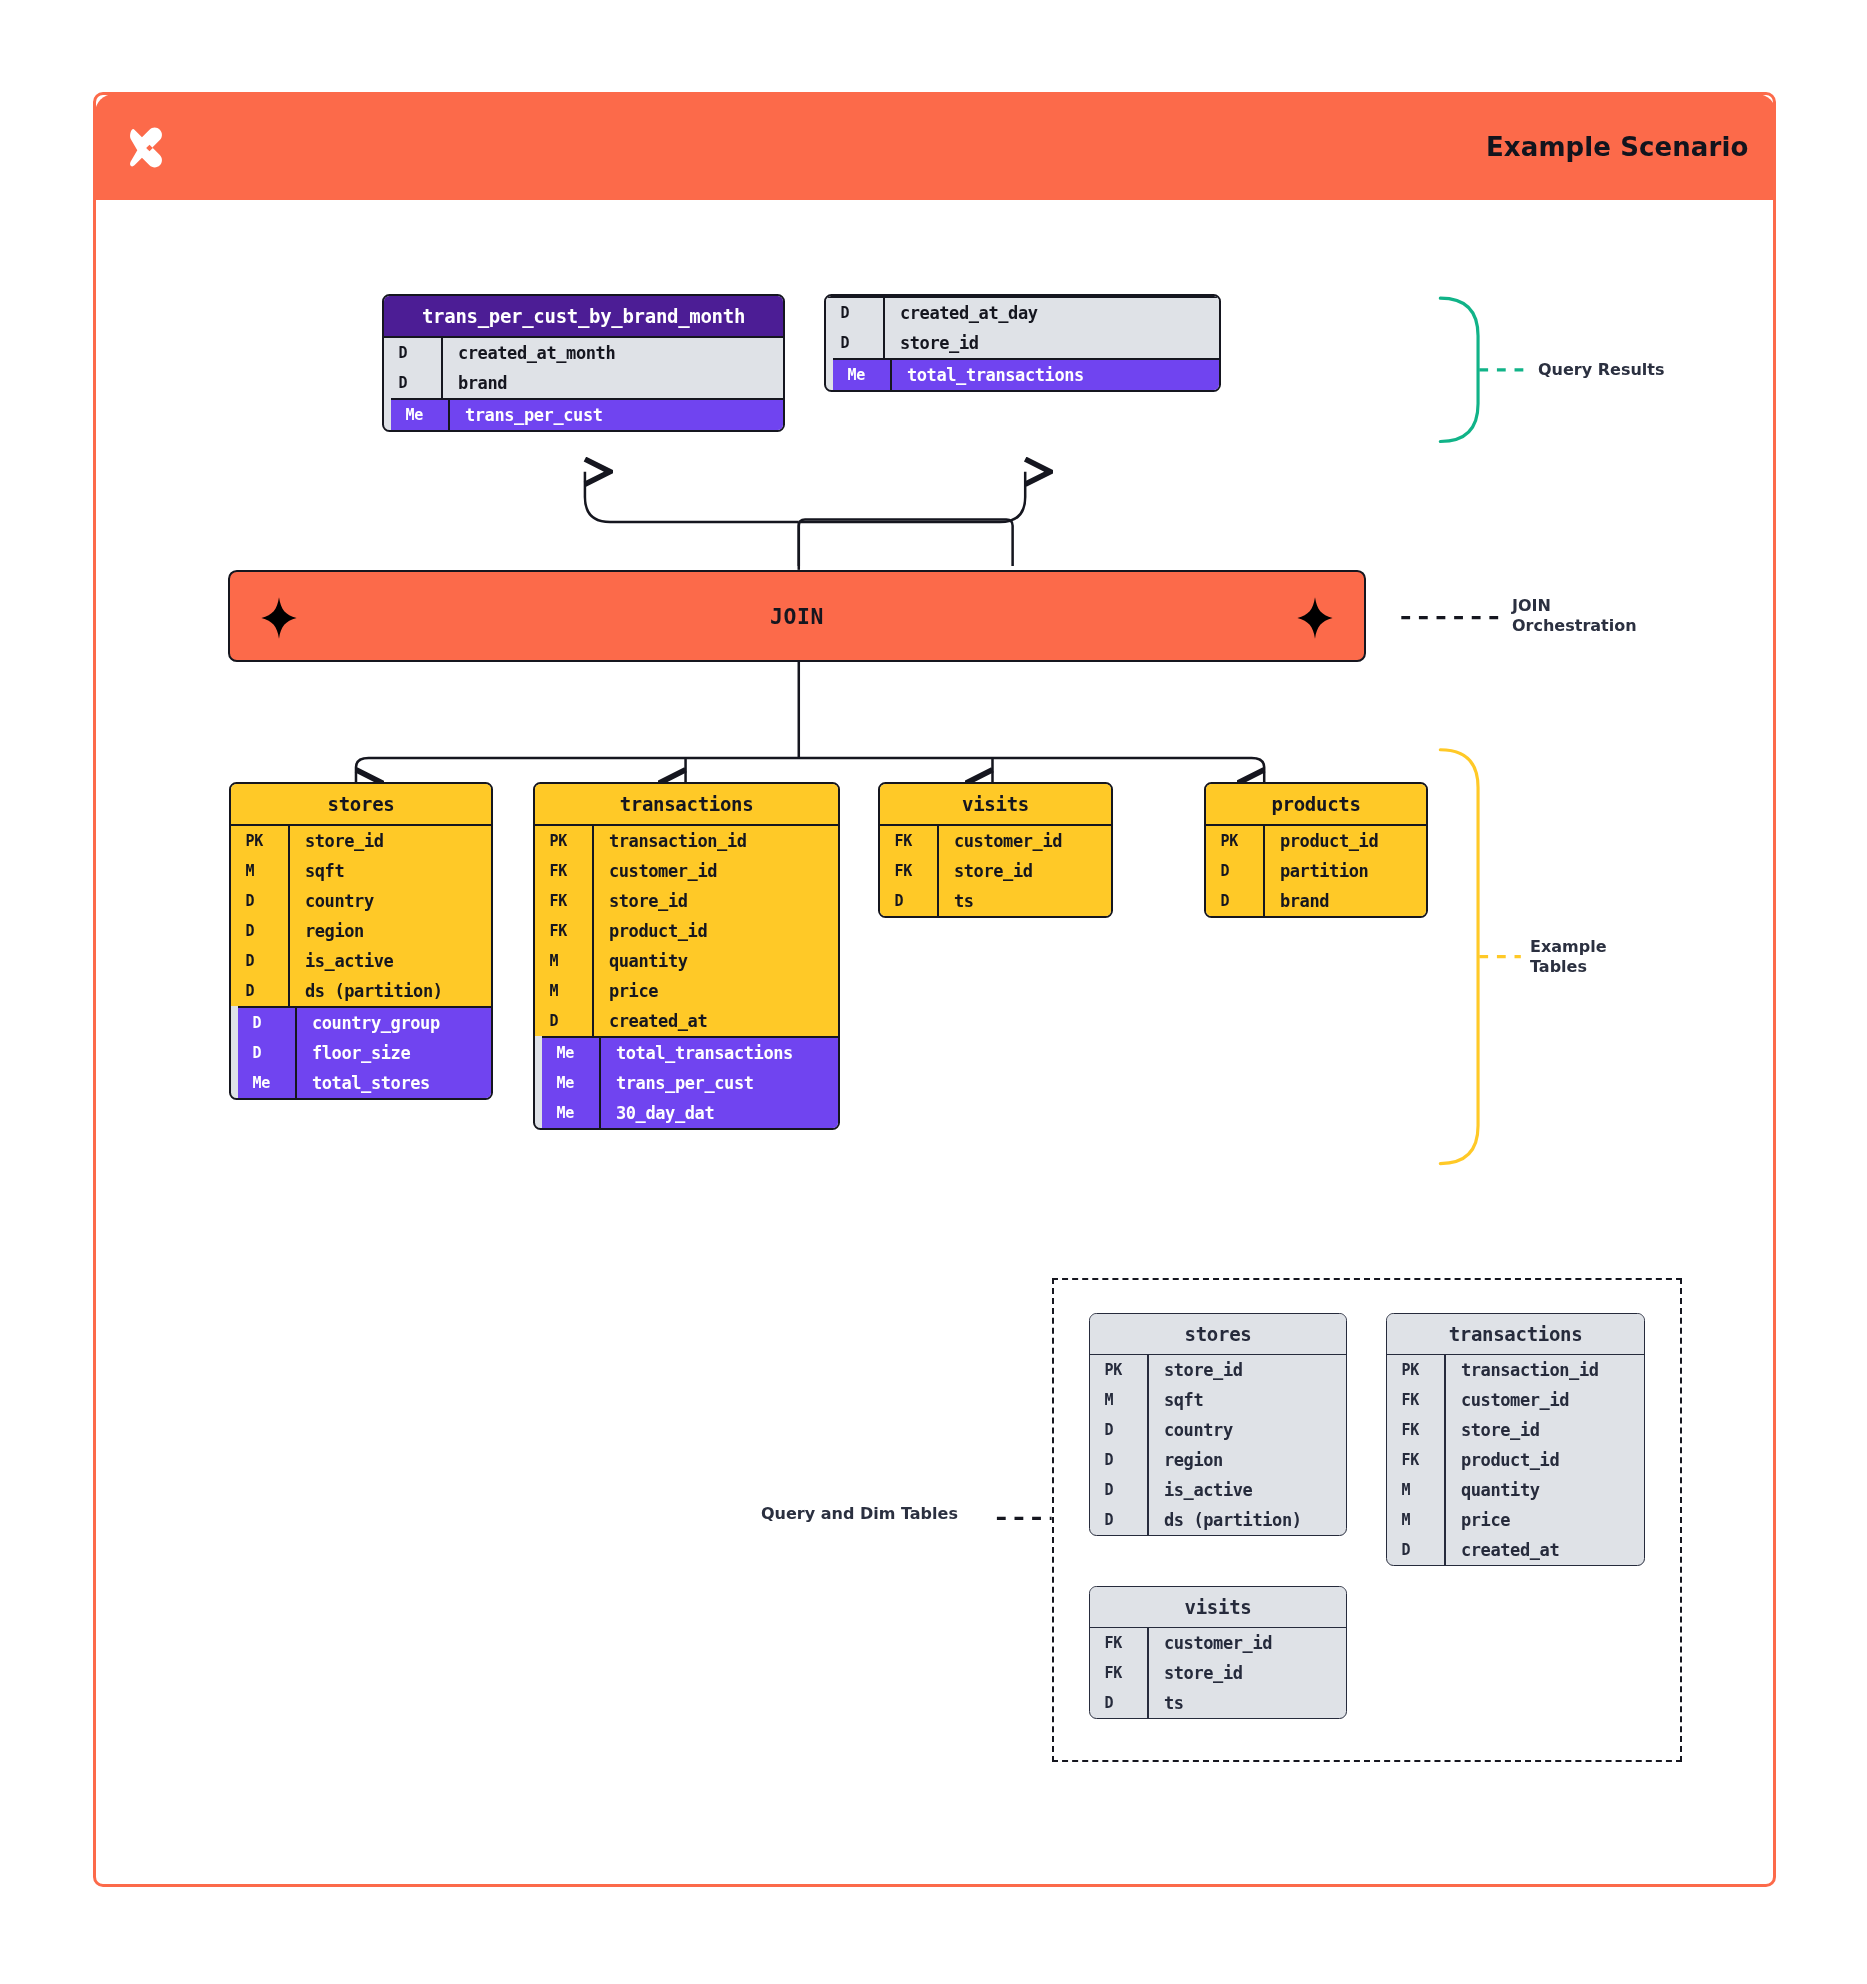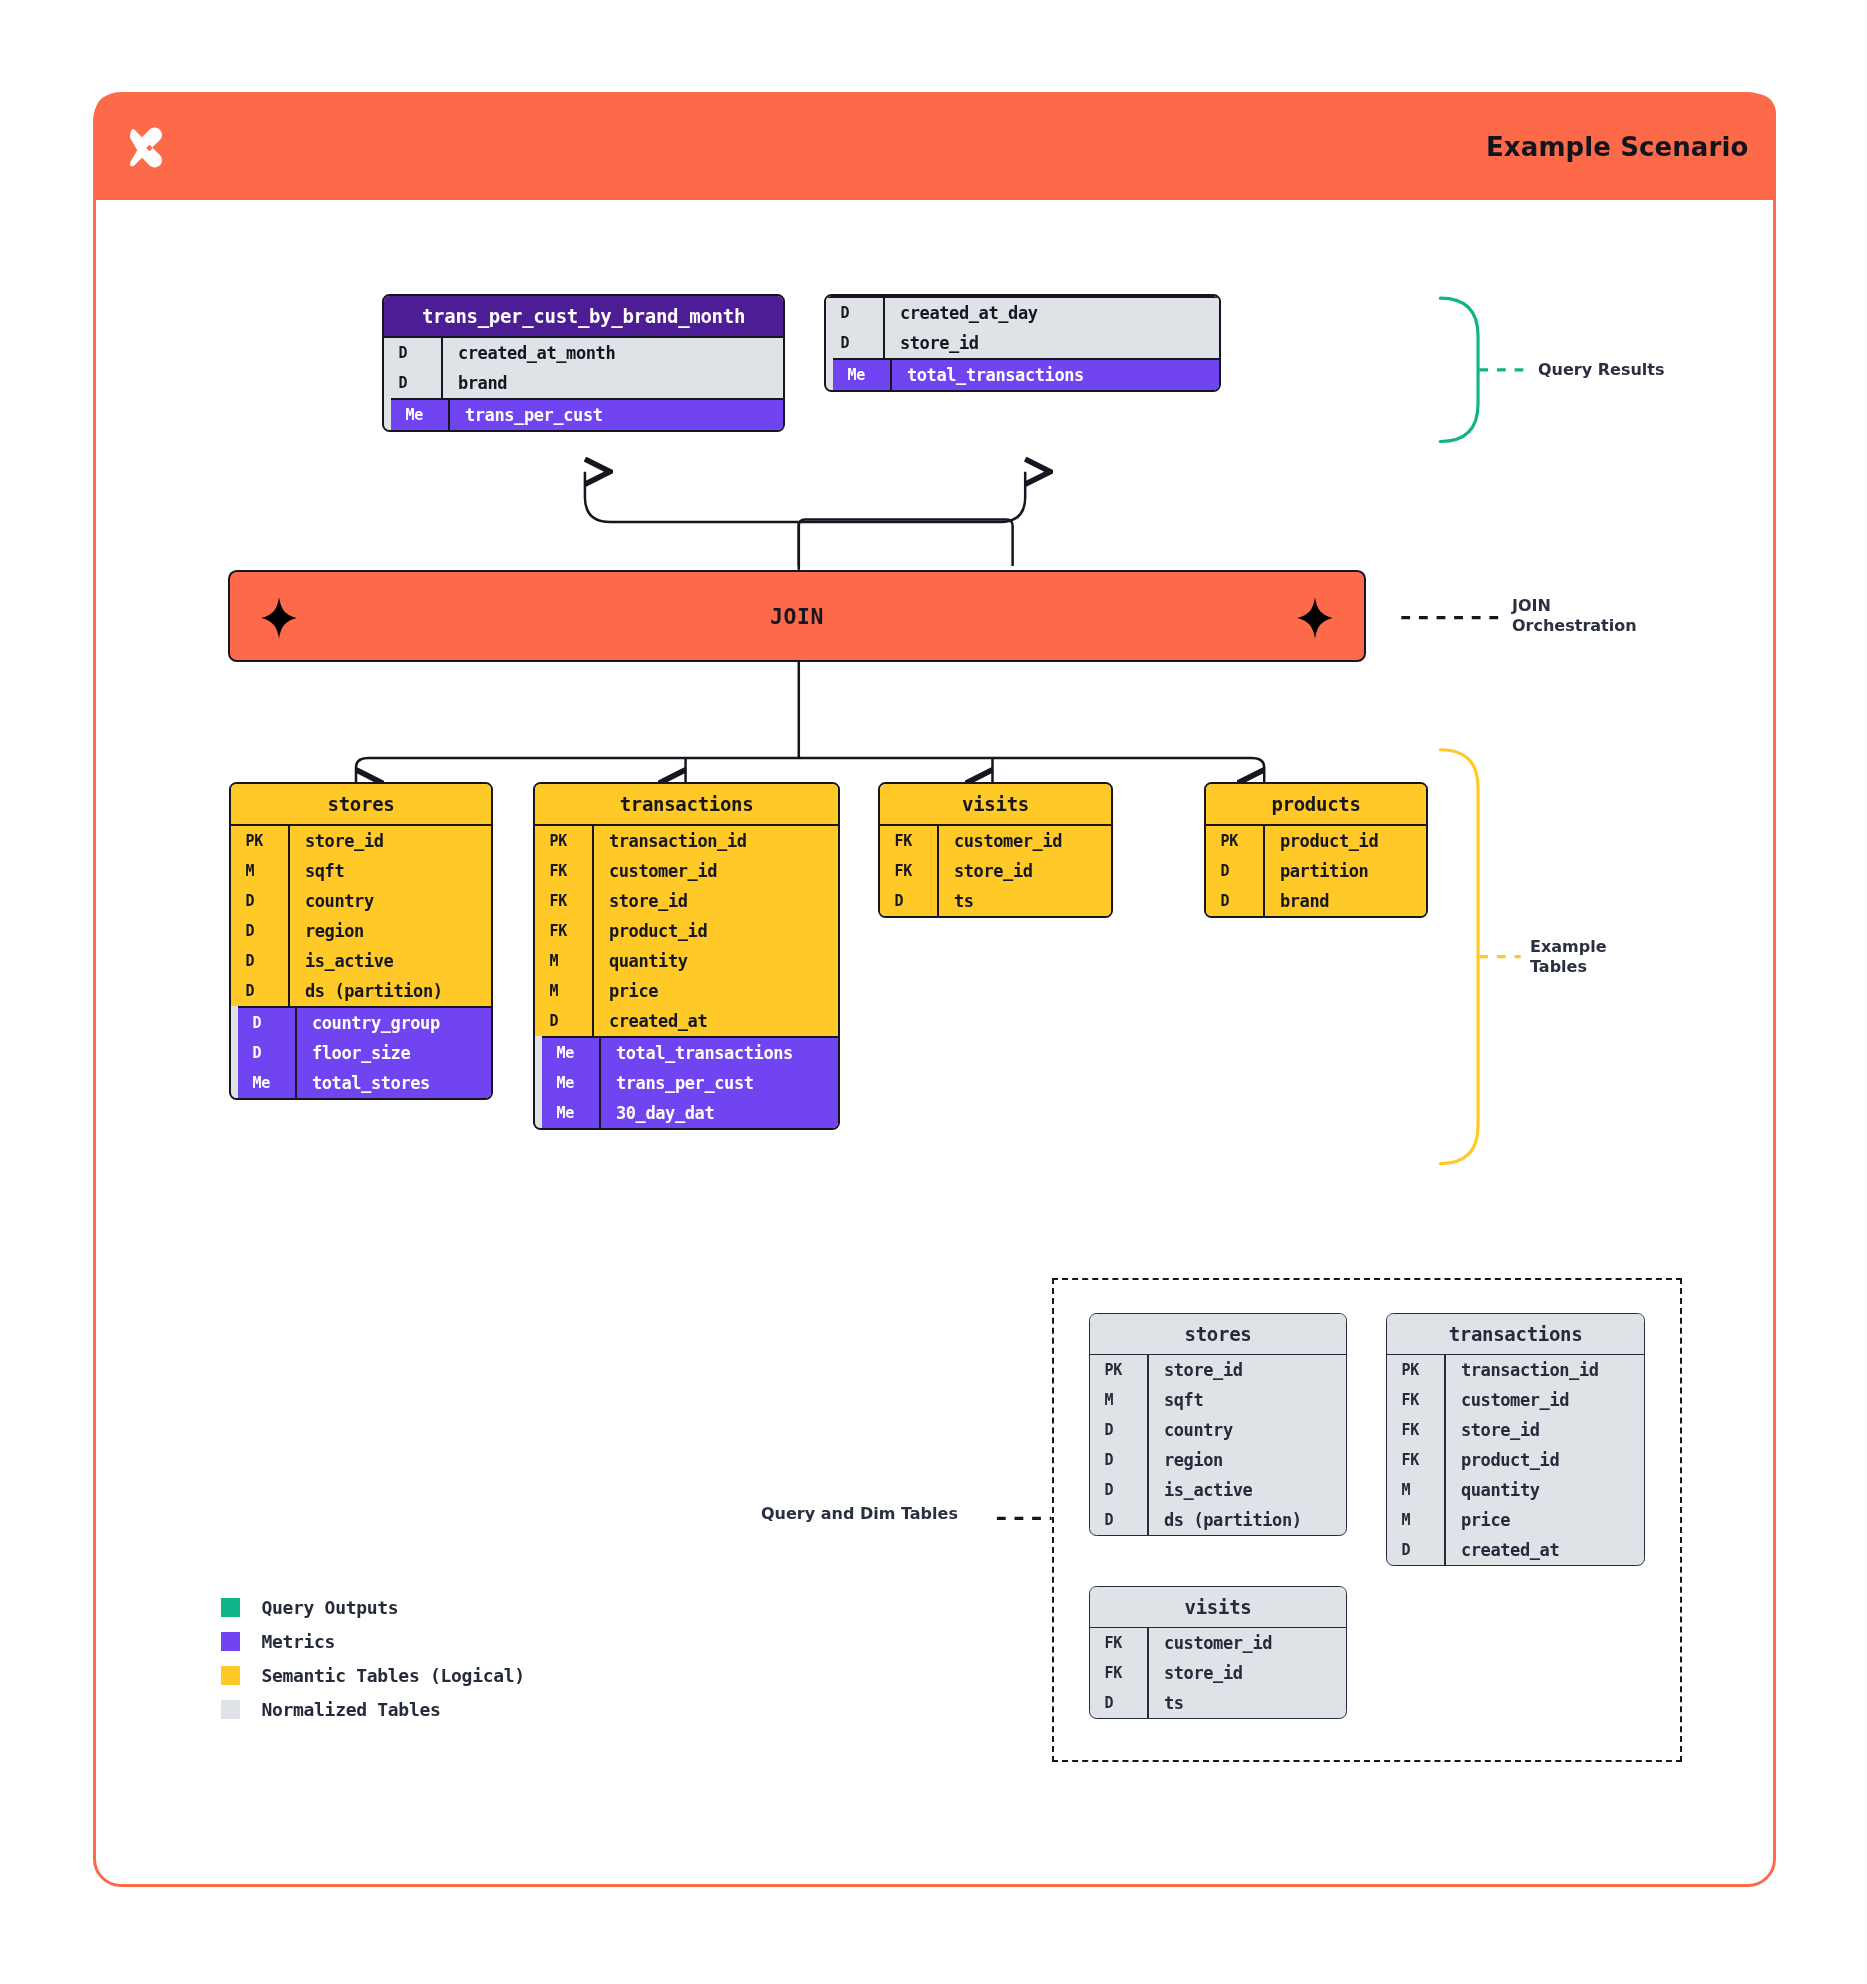--- a/index.html
+++ b/index.html
@@ -15,21 +15,21 @@
     background: #ffffff;
     overflow: hidden;
   }
 
   
   .card {
     position: absolute;
     left: 93px; top: 92px;
     width: 1683px; height: 1795px;
     border: 3.1px solid #fc6a4a;
-    border-radius: 28px;
+    border-radius: 10px;
     background: #ffffff;
   }
   .card-header {
     position: absolute;
     left: -0.6px; top: -0.6px;
     width: 1681px; height: 106px;
     background: #fc6a4a;
     border-radius: 19px 19px 0 0;
     display: flex;
     align-items: center;
@@ -531,33 +531,15 @@
           <span class="eval">store_id</span>
         </div>
       <div class="erow">
           <span class="ekey">D</span>
           <span class="ediv"></span>
           <span class="eval">ts</span>
         </div>
     </div>
   </div>
 
-  <div class="legend">
-    <div class="legend-row">
-      <span class="legend-sw" style="background:#11b388"></span>
-      <span class="legend-label">Query Outputs</span>
-    </div>
-    <div class="legend-row">
-      <span class="legend-sw" style="background:#7044f0"></span>
-      <span class="legend-label">Metrics</span>
-    </div>
-    <div class="legend-row">
-      <span class="legend-sw" style="background:#ffc927"></span>
-      <span class="legend-label">Semantic Tables (Logical)</span>
-    </div>
-    <div class="legend-row">
-      <span class="legend-sw" style="background:#dfe2e7"></span>
-      <span class="legend-label">Normalized Tables</span>
-    </div>
-  </div>
 
 </div>
 
 
 </body></html>

